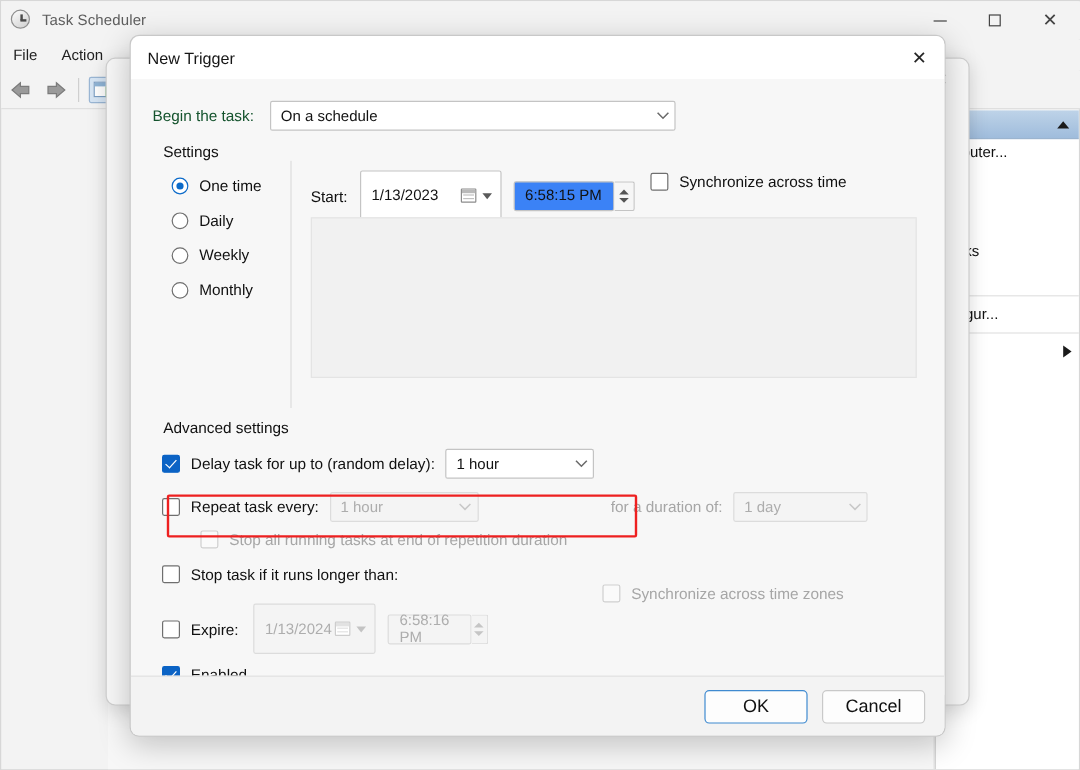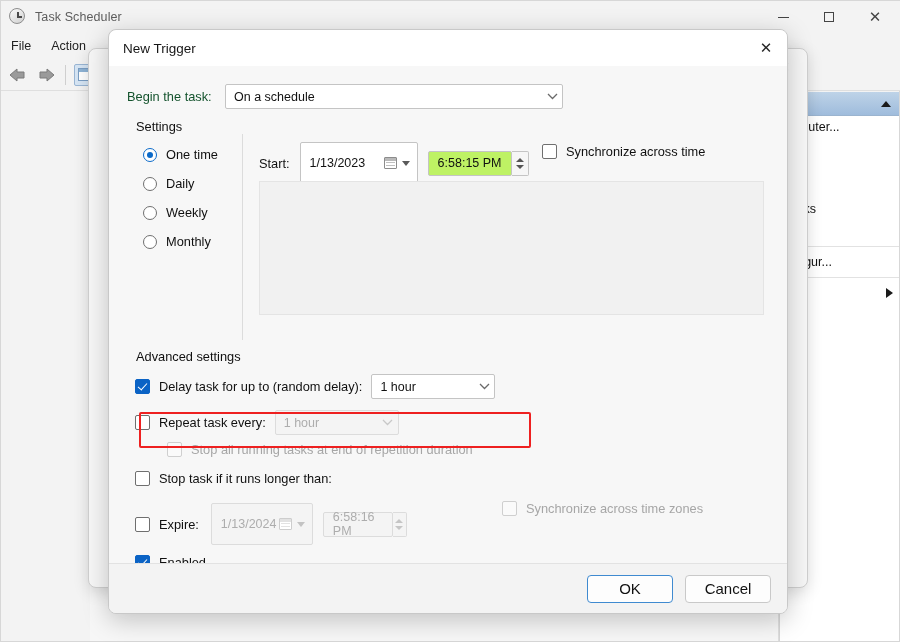--- a/index.html
+++ b/index.html
@@ -208,21 +208,21 @@
     content:""; position:absolute; left:1px; top:4px; width:9px; height:1px;
     background:#c0c0c0; box-shadow:0 3px 0 #c0c0c0;
   }
   .cal-ico.dim { border-color:#cdcdcd; }
   .cal-ico.dim::before { background:#e2e2e2; }
   .cal-ico.dim::after { background:#e2e2e2; box-shadow:0 3px 0 #e2e2e2; }
   .dropmark { margin:0 7px 0 3px; width:0;height:0;border-left:4px solid transparent;border-right:4px solid transparent;border-top:5px solid #5a5a5a; }
   .dropmark.dim { border-top-color:#c3c3c3; }
 
   .timefield {
-    width:84px; height:25px; background:#bef264; border:1px solid #c4c4c4; border-radius:2px;
+    width:84px; height:25px; background:#3b82f6; border:1px solid #c4c4c4; border-radius:2px;
     display:flex; align-items:center; font-size:12.5px; color:#111; padding-left:9px;
   }
   .spin {
     width:17px; height:25px; border:1px solid #c4c4c4; border-left:none;
     background:#f6f6f6; display:flex; flex-direction:column;
     align-items:center; justify-content:center; gap:3px; border-radius:0 2px 2px 0;
   }
   .sp-up { width:0;height:0;border-left:4px solid transparent;border-right:4px solid transparent;border-bottom:4px solid #555; }
   .sp-dn { width:0;height:0;border-left:4px solid transparent;border-right:4px solid transparent;border-top:4px solid #555; }
   .timewrap { display:flex; align-items:stretch; }
@@ -251,21 +251,21 @@
   #adv-r1 { left:14px; top:16px; }
   #adv-r2 { left:14px; top:52px; }
   #adv-r3 { left:46px; top:84px; }
   #adv-r4 { left:14px; top:113px; }
   #adv-r5 { left:14px; top:145px; }
   #adv-r1-combo { width:124px; margin-left:9px; }
   #adv-r2-combo { width:124px; margin-left:9px; }
   #adv-dur { position:absolute; left:388px; top:52px; display:flex; align-items:center; }
   #adv-dur-combo { width:112px; margin-left:9px; }
   #adv-r4-combo { width:112px; margin-left:12px; }
-  #adv-sync { position:absolute; left:381px; top:143px; display:flex; align-items:center; }
+  #adv-sync { position:absolute; left:381px; top:129px; display:flex; align-items:center; }
   #expire-date { width:102px; margin-left:12px; }
   #expire-time { width:84px; margin-left:10px; }
   .datefield.dis { background:#f4f4f4; border-color:#dcdcdc; color:#adadad; }
   .timefield.dis { background:#f4f4f4; border-color:#dcdcdc; color:#adadad; }
   .spin.dis { background:#f4f4f4; border-color:#dcdcdc; }
   .spin.dis .sp-up { border-bottom-color:#c5c5c5; }
   .spin.dis .sp-dn { border-top-color:#c5c5c5; }
 
   #redbox {
     position:absolute; left:18px; top:54px; width:392px; height:36px;
@@ -445,20 +445,31 @@
         <div class="combo dis" id="adv-r2-combo">
           <div class="cv">1 hour</div>
           <div class="chev">
             <svg width="11" height="7" viewBox="0 0 11 7">
                 <path d="M1 1 L5.5 5.5 L10 1" stroke="#c8c8c8" stroke-width="1.3" fill="none"></path>
               </svg>
           </div>
         </div>
       </div>
 
+      <div id="adv-dur">
+        <div class="lbl dim">for a duration of:</div>
+        <div class="combo dis" id="adv-dur-combo">
+          <div class="cv">1 day</div>
+          <div class="chev">
+            <svg width="11" height="7" viewBox="0 0 11 7">
+                <path d="M1 1 L5.5 5.5 L10 1" stroke="#c8c8c8" stroke-width="1.3" fill="none"></path>
+              </svg>
+          </div>
+        </div>
+      </div>
 
       <div class="adv-row" id="adv-r3">
         <div class="cb dis"></div>
         <div class="lbl dim">Stop all running tasks at end of repetition duration</div>
       </div>
 
       <div class="adv-row" id="adv-r4">
         <div class="cb"></div>
         <div class="lbl">Stop task if it runs longer than:</div>
       </div>

